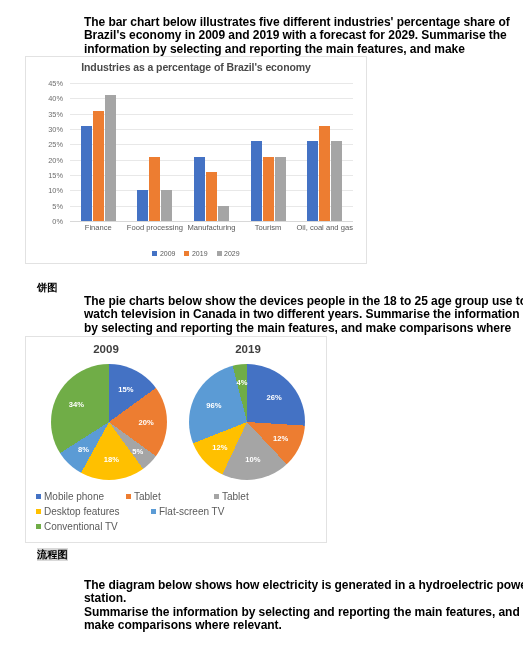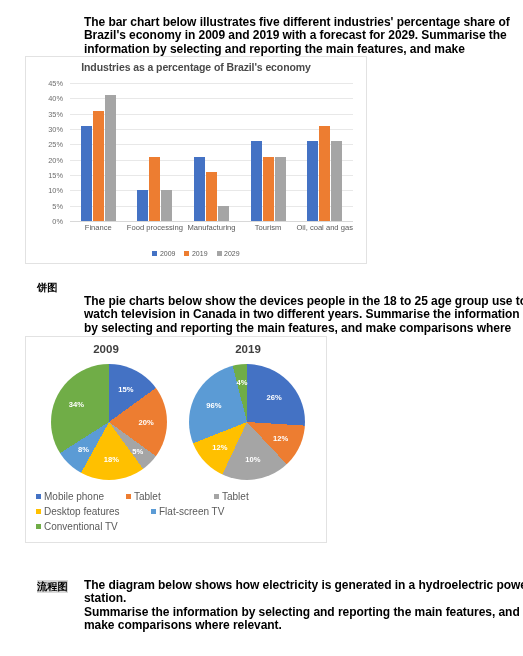--- a/index.html
+++ b/index.html
@@ -211,17 +211,17 @@
           <span class="pl-sw" style="background: rgb(91, 155, 213);"></span>
           <span class="pl-tx">Flat-screen TV</span>
         </div>
         <div class="pl-item" style="width: 110px;">
           <span class="pl-sw" style="background: rgb(112, 173, 71);"></span>
           <span class="pl-tx">Conventional TV</span>
         </div>
       </div>
   </div>
 
-  <div class="cn-head selected" style="left:37px;top:580px;text-align:right;">流程图</div>
+  <div class="cn-head selected" style="left:37px;top:548px;text-align:right;">流程图</div>
   <div class="prompt" style="left:37px;top:606px;width:450px;">Summarise the information by selecting and reporting the main features, and make comparisons where relevant.</div>
   <div class="prompt" style="left:37px;top:579px;width:450px;">The diagram below shows how electricity is generated in a hydroelectric power station.</div>
 
 </div>
 
 </body></html>

